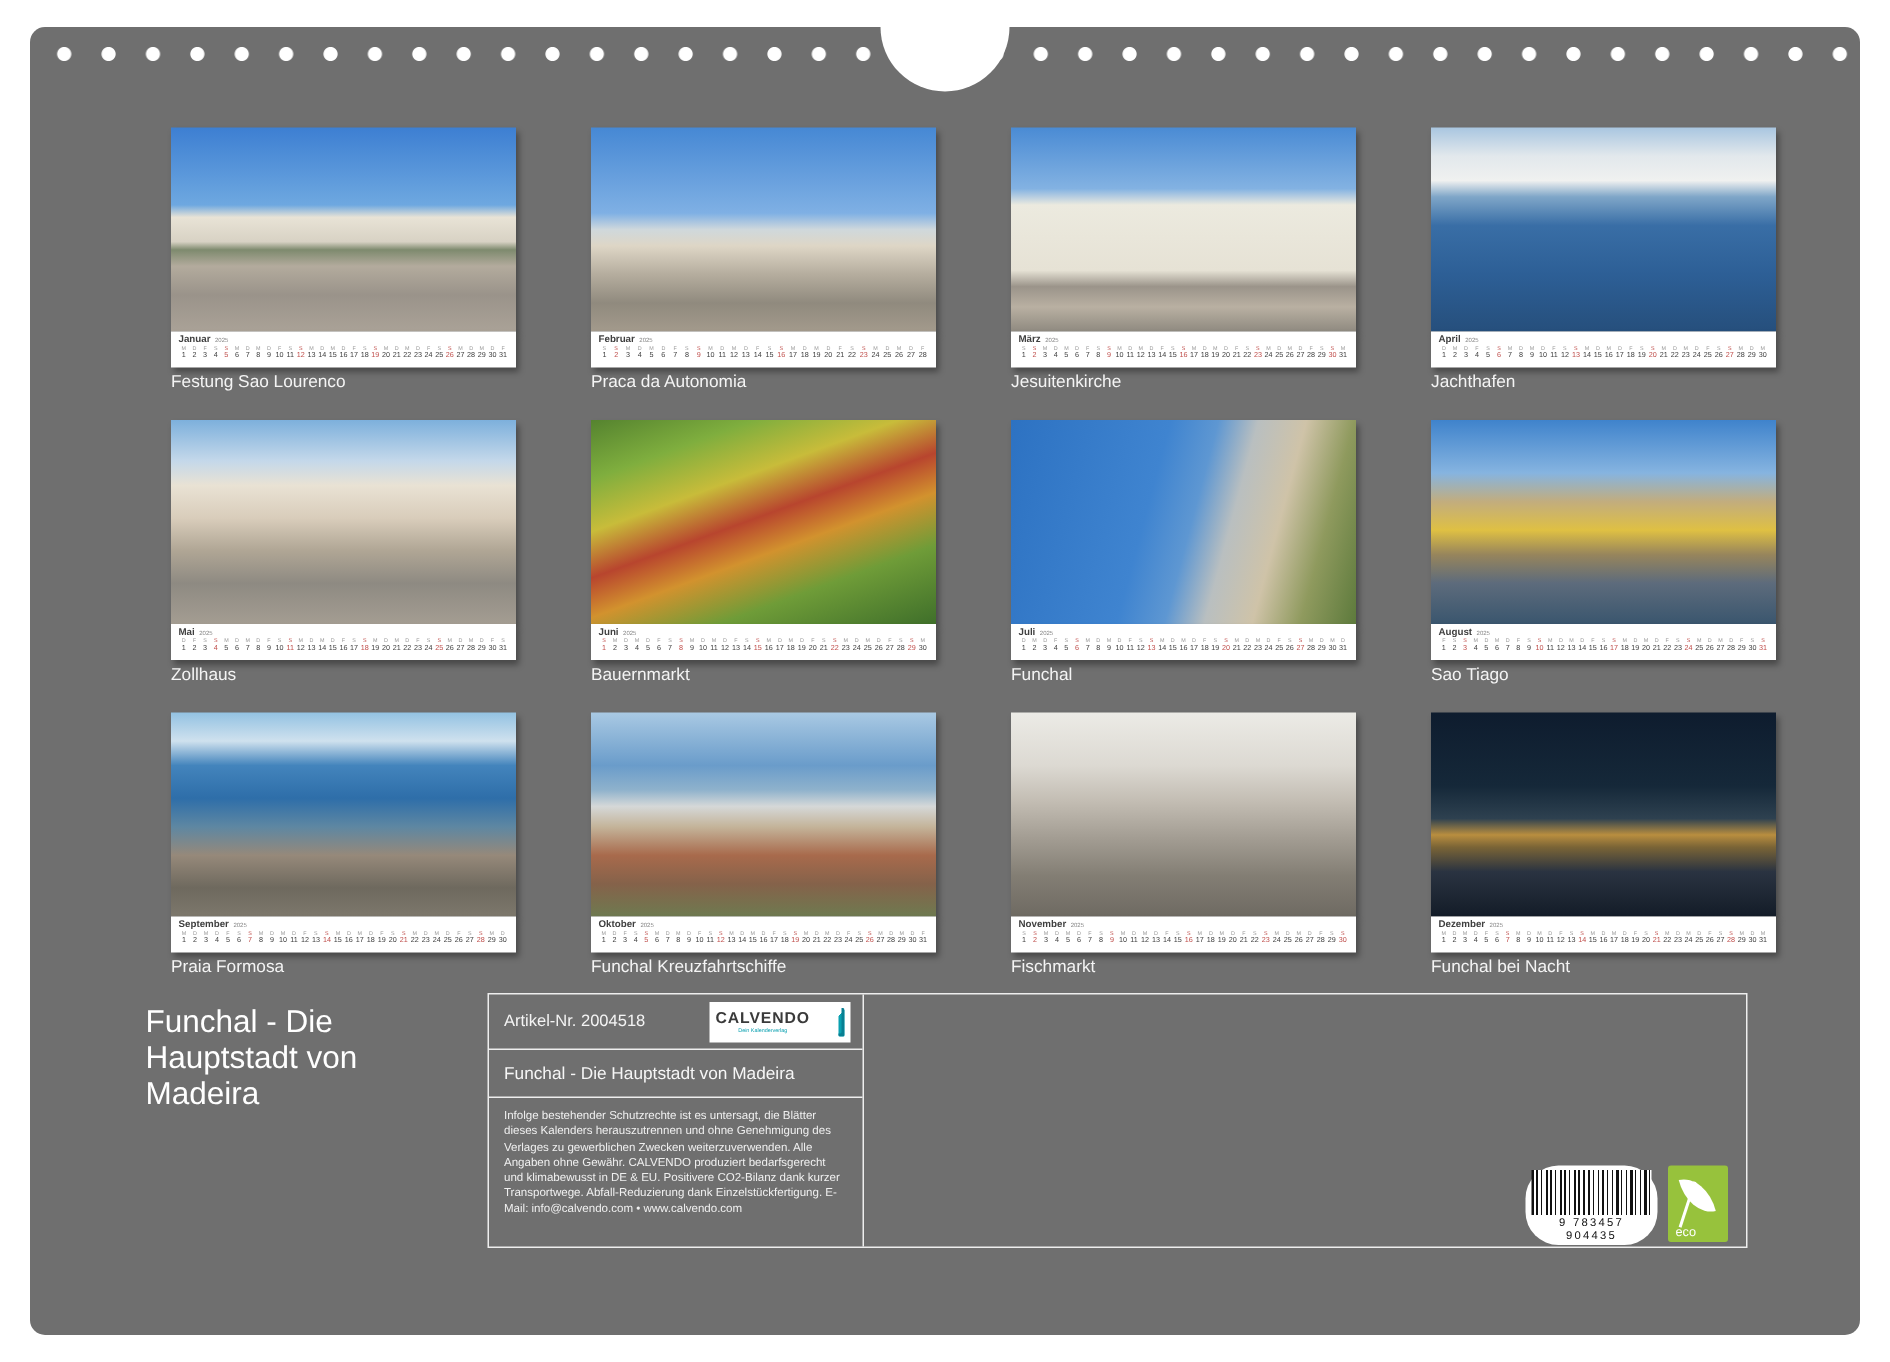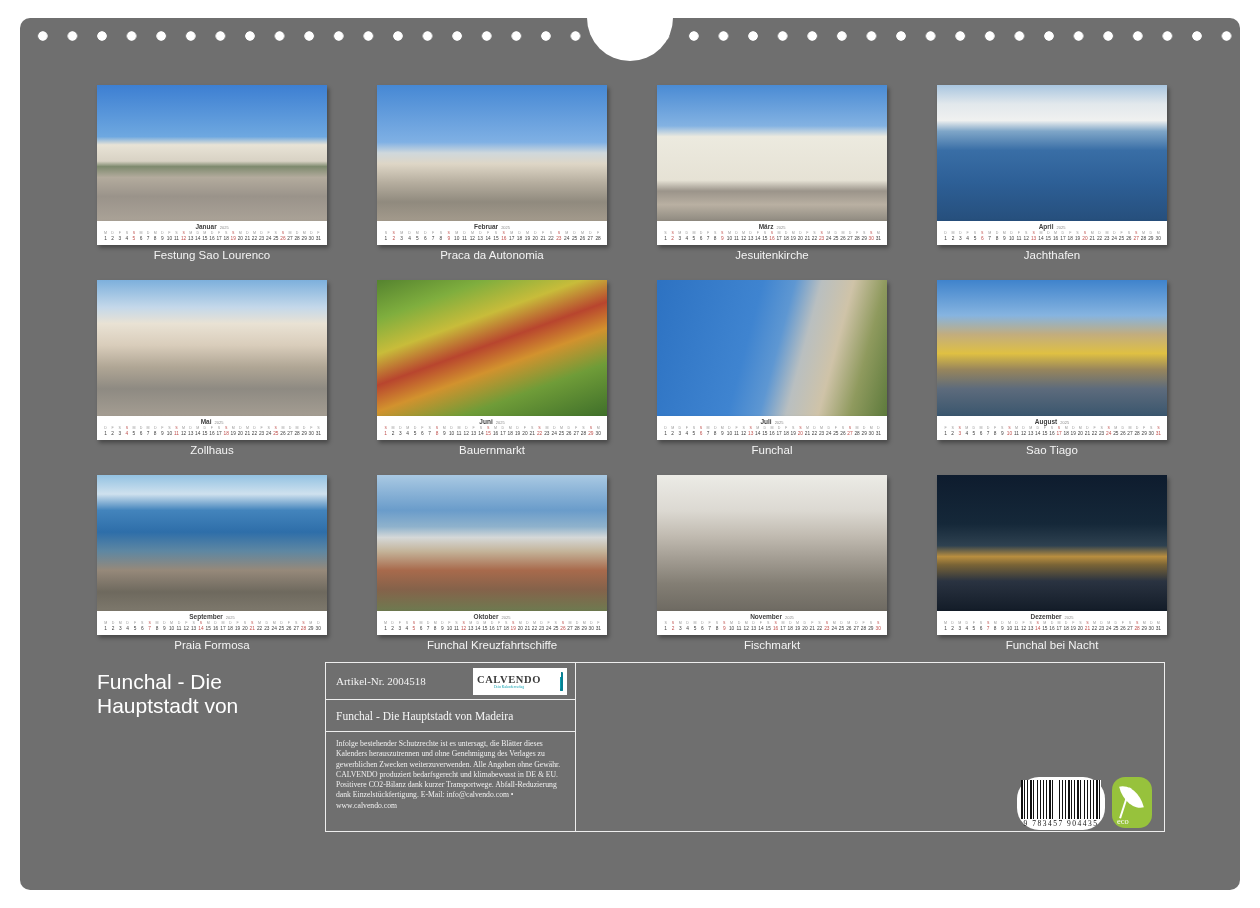--- a/index.html
+++ b/index.html
@@ -15,22 +15,22 @@
     position:absolute; left:8px; right:8px; top:10px; height:16px;
     background-image:radial-gradient(circle at center, #ffffff 4.4px, rgba(255,255,255,0) 5px);
     background-size:29.6px 16px; background-repeat:repeat-x;
   }
   .hanger {
     position:absolute; top:0; left:567px; width:86px; height:43px;
     background:#ffffff; border-radius:0 0 86px 86px; z-index:2;
   }
   
   .grid {
-    position:absolute; left:77px; top:67px;
-    display:grid; grid-template-columns:repeat(4, 230px); column-gap:50px; row-gap:17px;text-align:center;
+    position:absolute; left:94px; top:67px;
+    display:grid; grid-template-columns:repeat(4, 230px); column-gap:50px; row-gap:17px;
   }
   .cell { width:230px; }
   .photo {
     width:230px; height:136px; background:#888;
     box-shadow:2px 3px 4px rgba(0,0,0,0.35);
   }
   .strip {
     width:230px; height:24px; background:#ffffff; padding:2px 5px 1px 5px;
     box-shadow:2px 3px 4px rgba(0,0,0,0.35);
   }
@@ -43,21 +43,21 @@
   .day.red i, .day.red b { color:#c0504d; }
   .caption { margin-top:4px; height:14px; font-size:11.5px; color:#f4f4f4; }
   
   .back-title {
     position:absolute; left:77px; top:652px; width:220px;
     color:#ffffff; font-size:21px; line-height:24px;
   }
   
   .info-box {
     position:absolute; left:305px; top:644px; width:840px; height:170px;
-    display:flex; border:1px solid #eeeeee;font-family:Liberation Serif, serif;
+    display:flex; border:1px solid #eeeeee;
   }
   .col-left { width:250px; border-right:1px solid #eeeeee; display:flex; flex-direction:column; }
   .row-artikel {
     height:37px; border-bottom:1px solid #eeeeee; display:flex;
     align-items:center; justify-content:space-between; padding:0 8px 0 10px;
   }
   .artikel-text { font-size:11px; color:#f4f4f4; }
   .logo { width:94px; height:27px; background:#ffffff; display:flex; align-items:center; justify-content:center; gap:19px; padding:2px 4px; }
   .logo-txt { text-align:center; }
   .logo-name { font-size:10.5px; font-weight:bold; color:#3a3a3a; letter-spacing:0.6px; line-height:11px; }
@@ -81,21 +81,21 @@
     position:absolute; right:59px; bottom:1px; width:88px; height:53px;
     background:#ffffff; padding:3px 4px 2px 4px; display:flex; flex-direction:column;border-radius:22px;
   }
   .bars {
     flex:1;
     background:repeating-linear-gradient(90deg, #111 0 1.6px, #fff 1.6px 3.1px, #111 3.1px 4px, #fff 4px 6.4px, #111 6.4px 7.2px, #fff 7.2px 9.4px);
   }
   .barcode-digits { font-size:7.5px; color:#111; text-align:center; letter-spacing:1.5px; line-height:9px; }
   .eco {
     position:absolute; right:12px; bottom:3px; width:40px; height:51px;
-    background:#97c23c; border-radius:13px; overflow:hidden;
+    background:#97c23c; border-radius:2px; overflow:hidden;
   }
   .leaf {
     position:absolute; left:10px; top:7px; width:19px; height:26px;
     background:#ffffff; border-radius:0 100% 0 100%; transform:rotate(-14deg);
   }
   .leaf-stem { position:absolute; left:12px; top:10px; width:2px; height:32px; background:#ffffff; transform:rotate(18deg); }
   .eco-label { position:absolute; left:5px; bottom:2px; font-size:8.5px; color:#ffffff; }
 </style>
 </head>
 <body>
@@ -1671,20 +1671,21 @@
             </span>
           </div>
       </div>
       <div class="caption">Funchal bei Nacht</div>
     </div>
   </div>
 
   <div class="back-title">
     <div>Funchal - Die</div>
     <div>Hauptstadt von</div>
+    <div>Madeira</div>
   </div>
 
   <div class="info-box">
     <div class="col-left">
       <div class="row-artikel">
         <span class="artikel-text">Artikel-Nr. 2004518</span>
         <div class="logo">
           <div class="logo-txt">
             <div class="logo-name">CALVENDO</div>
             <div class="logo-sub">Dein Kalenderverlag</div>

